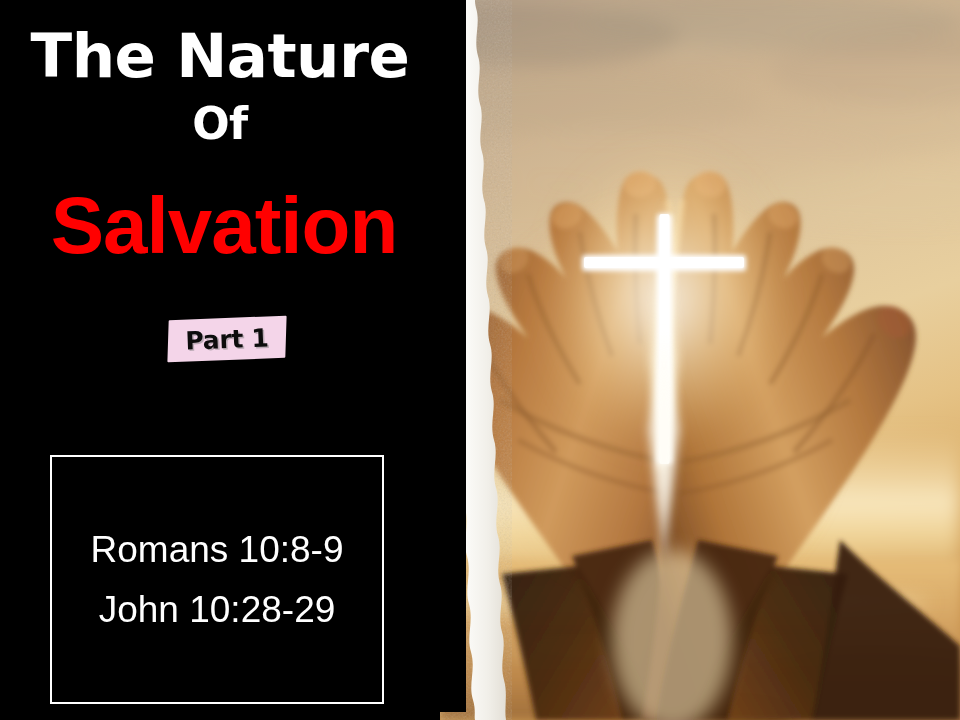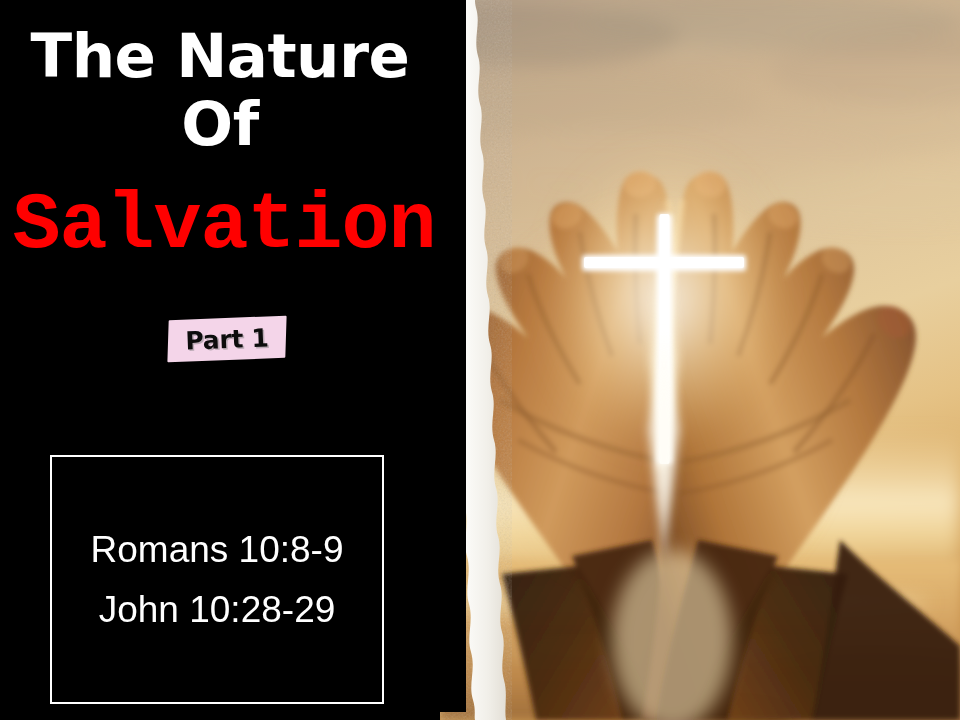--- a/index.html
+++ b/index.html
@@ -69,34 +69,34 @@
     display: block;
     color: #ffffff;
     font-weight: 700;
     font-size: 62px;
     line-height: 68px;
     letter-spacing: -0.5px;
     font-family: "DejaVu Sans", "Liberation Sans", sans-serif;
     white-space: nowrap;
   }
   .title-line.l1 { font-size: 61px; }
-  .title-line.l2 { font-size: 61px; }
+  .title-line.l2 { font-size: 44px; }
 
   .accent-word {
     position: absolute;
     left: 0;
     top: 183px;
     width: 448px;
     text-align: center;
     color: #ff0000;
     font-weight: 700;
     font-size: 80px;
     line-height: 86px;
     letter-spacing: -1px;
-    font-family: Liberation Mono, monospace;
+    font-family: Liberation Sans, sans-serif;
     white-space: nowrap;
   }
 
   
   .part-badge-wrap {
     position: absolute;
     left: 168px;
     top: 318px;
     width: 124px;
     height: 50px;

